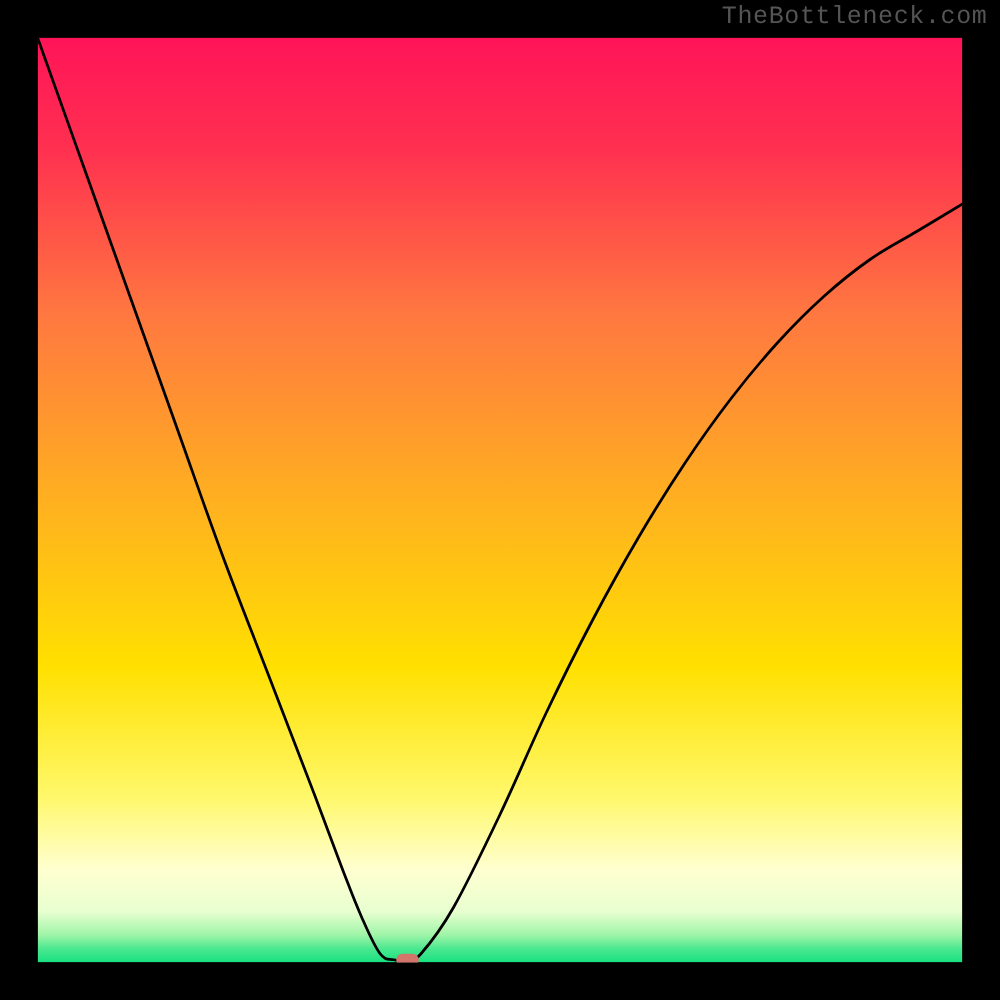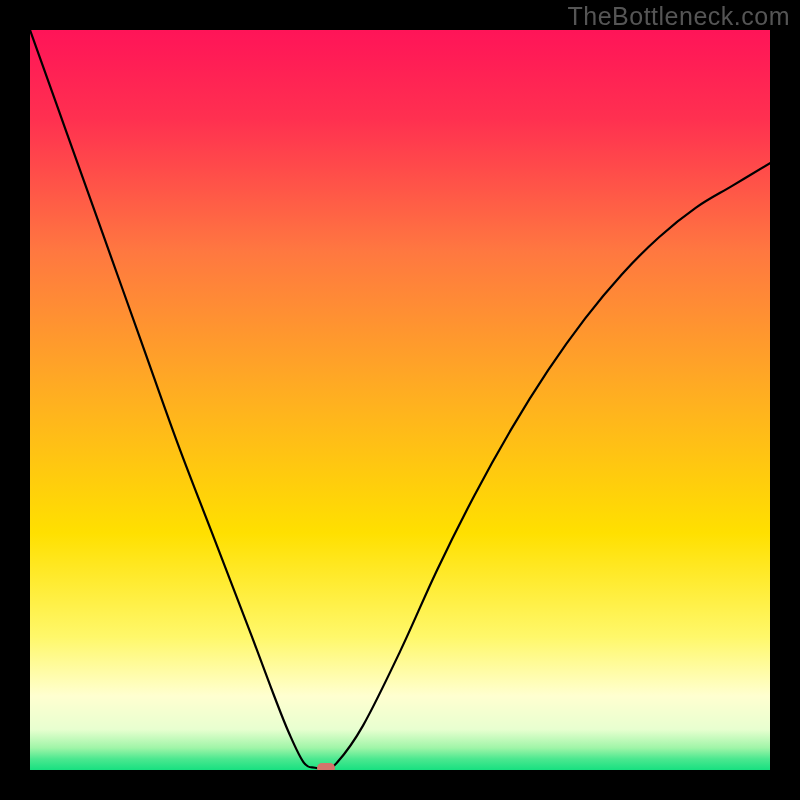--- a/index.html
+++ b/index.html
@@ -14,24 +14,25 @@
     position: relative;
     width: 800px;
     height: 800px;
     background: #000;
   }
   .watermark {
     position: absolute;
     top: 2px;
     right: 10px;
     color: #555;
-    font-size: 25px;
+    font-size: 20px;
     font-weight: 500;
     letter-spacing: 0.5px;
     z-index: 20;
+    font-family: Liberation Mono, monospace;
   }
   .plot {
     position: absolute;
     left: 30px;
     top: 30px;
     width: 740px;
     height: 740px;
     overflow: hidden;
   }
   .plot svg {

